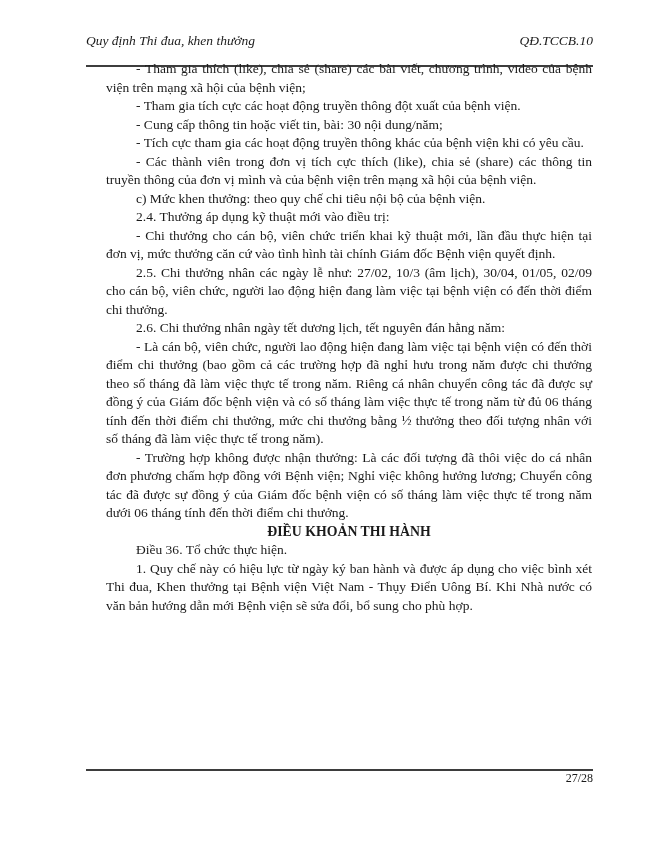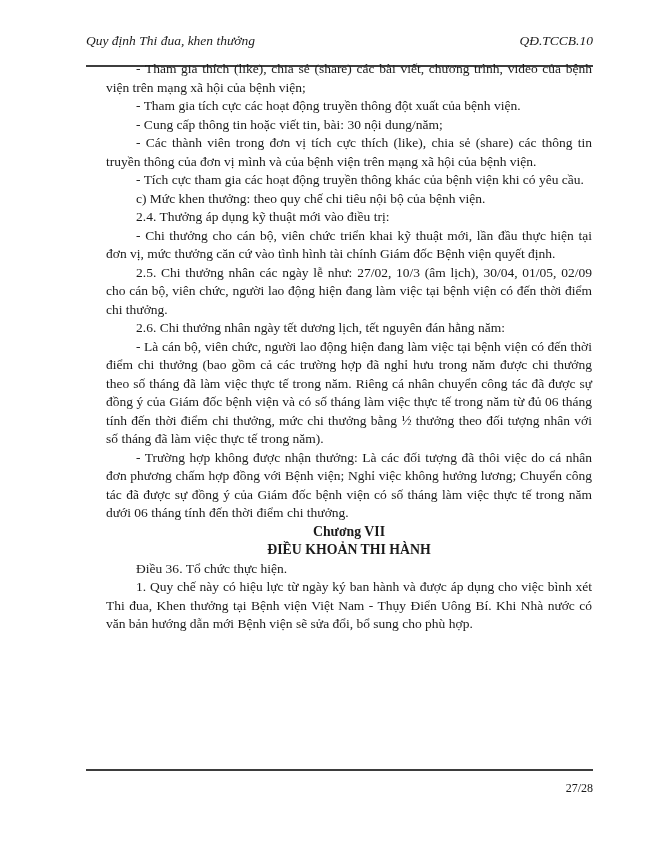--- a/index.html
+++ b/index.html
@@ -46,50 +46,49 @@
     font-size:13.8px;
     line-height:18.5px;
   }
   .article b { font-weight:normal; }
   .footer {
     position:absolute;
     left:86px; right:57px; top:769px;
     border-top:2px solid #3d3d3d;
     text-align:right;
     font-size:12px;
-    padding-top:10px;
+    padding-top:0;
   }
 </style>
 </head>
 <body>
 
 <div class="page">
 
   <div class="header">
     <span>Quy định Thi đua, khen thưởng</span>
     <span>QĐ.TCCB.10</span>
   </div>
 
   <div class="bodytext">
     <div id="paras-before">
         <p class="para">- Tham gia thích (like), chia sẻ (share) các bài viết, chương trình, video của bệnh viện trên mạng xã hội của bệnh viện;</p>
         <p class="para">- Tham gia tích cực các hoạt động truyền thông đột xuất của bệnh viện.</p>
         <p class="para">- Cung cấp thông tin hoặc viết tin, bài: 30 nội dung/năm;</p>
+        <p class="para">- Tích cực tham gia các hoạt động truyền thông khác của bệnh viện khi có yêu cầu.</p>
         <p class="para">- Các thành viên trong đơn vị tích cực thích (like), chia sẻ (share) các thông tin truyền thông của đơn vị mình và của bệnh viện trên mạng xã hội của bệnh viện.</p>
-        <p class="para">- Tích cực tham gia các hoạt động truyền thông khác của bệnh viện khi có yêu cầu.</p>
         <p class="para">c) Mức khen thưởng: theo quy chế chi tiêu nội bộ của bệnh viện.</p>
         <p class="para">2.4. Thưởng áp dụng kỹ thuật mới vào điều trị:</p>
         <p class="para">- Chi thưởng cho cán bộ, viên chức triển khai kỹ thuật mới, lần đầu thực hiện tại đơn vị, mức thưởng căn cứ vào tình hình tài chính Giám đốc Bệnh viện quyết định.</p>
         <p class="para">2.5. Chi thưởng nhân các ngày lễ như: 27/02, 10/3 (âm lịch), 30/04, 01/05, 02/09 cho cán bộ, viên chức, người lao động hiện đang làm việc tại bệnh viện có đến thời điểm chi thưởng.</p>
         <p class="para">2.6. Chi thưởng nhân ngày tết dương lịch, tết nguyên đán hằng năm:</p>
         <p class="para">- Là cán bộ, viên chức, người lao động hiện đang làm việc tại bệnh viện có đến thời điểm chi thưởng (bao gồm cả các trường hợp đã nghỉ hưu trong năm được chi thưởng theo số tháng đã làm việc thực tế trong năm. Riêng cá nhân chuyển công tác đã được sự đồng ý của Giám đốc bệnh viện và có số tháng làm việc thực tế trong năm từ đủ 06 tháng tính đến thời điểm chi thưởng, mức chi thưởng bằng ½ thưởng theo đối tượng nhân với số tháng đã làm việc thực tế trong năm).</p>
         <p class="para">- Trường hợp không được nhận thưởng: Là các đối tượng đã thôi việc do cá nhân đơn phương chấm hợp đồng với Bệnh viện; Nghỉ việc không hưởng lương; Chuyển công tác đã được sự đồng ý của Giám đốc bệnh viện có số tháng làm việc thực tế trong năm dưới 06 tháng tính đến thời điểm chi thưởng.</p>
       </div>
 
-    <p class="center-heading">Chương VII</p>
     <p class="center-heading">ĐIỀU KHOẢN THI HÀNH</p>
 
     <p class="para article"><b>Điều 36</b><span>. Tổ chức thực hiện.</span></p>
 
     <div id="paras-after">
         <p class="para">1. Quy chế này có hiệu lực từ ngày ký ban hành và được áp dụng cho việc bình xét Thi đua, Khen thưởng tại Bệnh viện Việt Nam - Thụy Điển Uông Bí. Khi Nhà nước có văn bản hướng dẫn mới Bệnh viện sẽ sửa đổi, bổ sung cho phù hợp.</p>
       </div>
   </div>
 
   <div class="footer">

